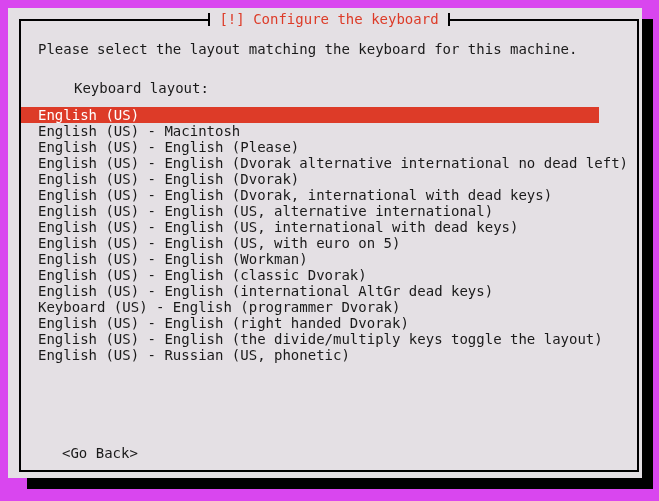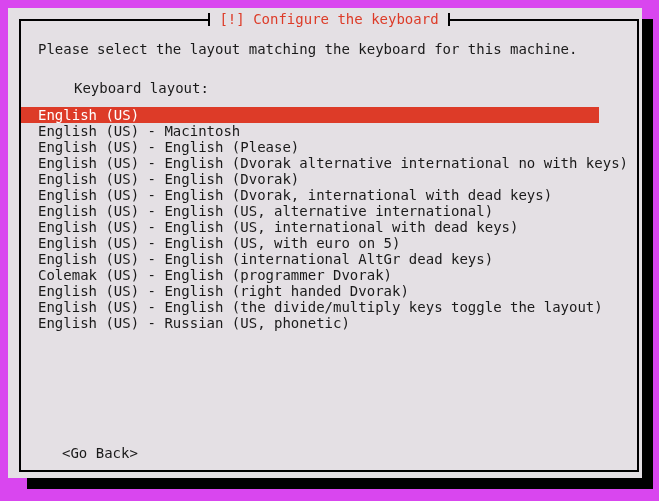--- a/index.html
+++ b/index.html
@@ -188,28 +188,30 @@
     <div id="content">
 
       <div class="txt-line" id="intro-text">Please select the layout matching the keyboard for this machine.</div>
 
       <div class="txt-line" id="list-label">Keyboard layout:</div>
 
       <div id="layout-list">
           <div class="layout-item selected">English (US)</div>
           <div class="layout-item">English (US) - Macintosh</div>
           <div class="layout-item">English (US) - English (Please)</div>
-          <div class="layout-item">English (US) - English (Dvorak alternative international no with keys)</div>
+          <div class="layout-item">English (US) - English (Dvorak alternative international no dead left)</div>
           <div class="layout-item">English (US) - English (Dvorak)</div>
           <div class="layout-item">English (US) - English (Dvorak, international with dead keys)</div>
           <div class="layout-item">English (US) - English (US, alternative international)</div>
           <div class="layout-item">English (US) - English (US, international with dead keys)</div>
           <div class="layout-item">English (US) - English (US, with euro on 5)</div>
+          <div class="layout-item">English (US) - English (Workman)</div>
+          <div class="layout-item">English (US) - English (classic Dvorak)</div>
           <div class="layout-item">English (US) - English (international AltGr dead keys)</div>
-          <div class="layout-item">Colemak (US) - English (programmer Dvorak)</div>
+          <div class="layout-item">Keyboard (US) - English (programmer Dvorak)</div>
           <div class="layout-item">English (US) - English (right handed Dvorak)</div>
           <div class="layout-item">English (US) - English (the divide/multiply keys toggle the layout)</div>
           <div class="layout-item">English (US) - Russian (US, phonetic)</div>
         </div>
 
       <div id="button-row">
         <div id="go-back-button">&lt;Go Back&gt;</div>
       </div>
 
     </div>

